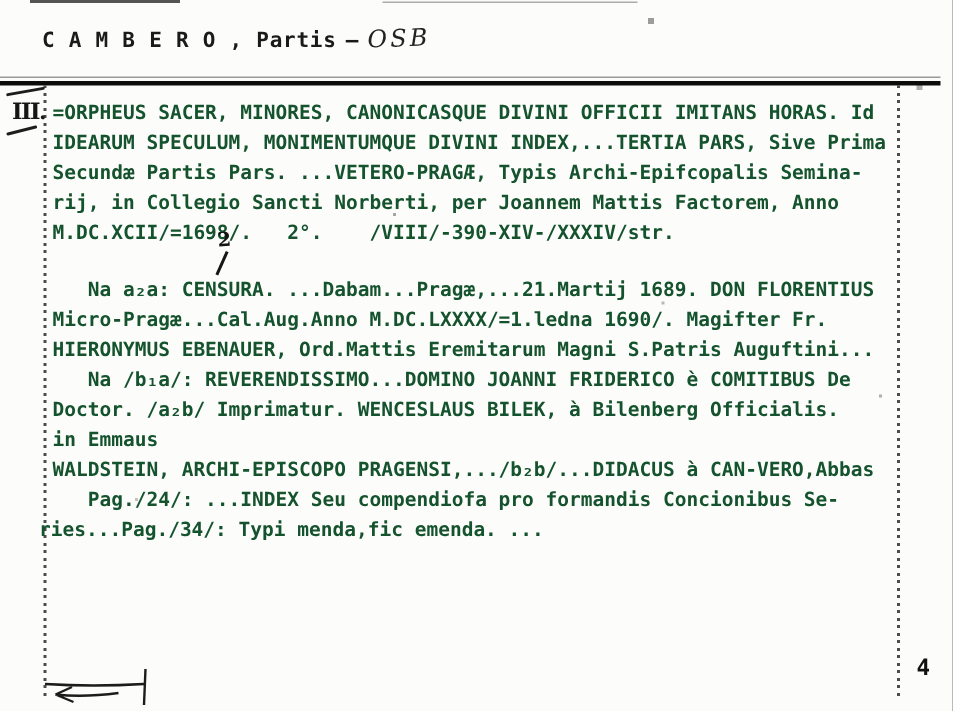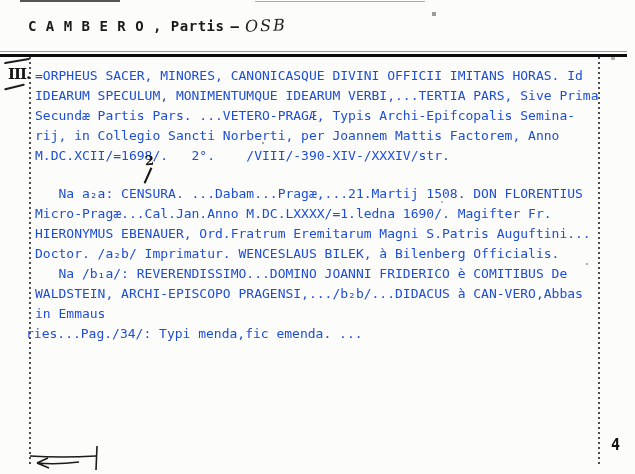--- a/index.html
+++ b/index.html
@@ -27,21 +27,21 @@
     font-size:16px;letter-spacing:2px;display:inline-block;transform:rotate(-2deg);color:#222;}
   
   .margin-note{position:absolute;left:4px;top:60px;width:30px;}
   .mn-stroke{height:2px;background:#1d1d1d;border-radius:2px;}
   .mn-top{width:26px;transform:rotate(-10deg);margin-bottom:4px;}
   .mn-bottom{width:21px;transform:rotate(-14deg);margin-top:3px;}
   .mn-text{font-family:"DejaVu Serif",serif;font-weight:bold;font-size:15px;
     letter-spacing:-1px;color:#161616;padding-left:4px;line-height:17px;}
   
   .text-block{position:absolute;left:0;top:66px;width:635px;font-size:13px;
-    line-height:20px;font-weight:normal;color:#1d4ed8;}
+    line-height:20px;font-weight:bold;color:#14532d;}
   .text-line{white-space:pre;padding-left:35px;}
   .text-line:empty{height:18px;}
   .text-line:last-child{padding-left:26px;}
   
   .correction-digit{position:absolute;left:145px;top:153px;font-family:"DejaVu Serif",serif;
     font-weight:bold;font-size:13px;color:#141414;transform:rotate(-4deg);}
   .correction-strike{position:absolute;left:147px;top:167px;width:2px;height:17px;
     background:#161616;transform:rotate(24deg);}
   
   .annotations{position:absolute;left:0;top:0;width:635px;height:474px;pointer-events:none;}
@@ -67,32 +67,33 @@
     <div class="mn-stroke mn-top"></div>
     <div class="mn-text">III.</div>
     <div class="mn-stroke mn-bottom"></div>
   </div>
 
   <div class="dotted-v dotted-left"></div>
   <div class="dotted-v dotted-right"></div>
 
   <div class="text-block">
       <div class="text-line">=ORPHEUS SACER, MINORES, CANONICASQUE DIVINI OFFICII IMITANS HORAS. Id</div>
-      <div class="text-line">IDEARUM SPECULUM, MONIMENTUMQUE IDEARUM VERBI,...TERTIA PARS, Sive Prima</div>
+      <div class="text-line">IDEARUM SPECULUM, MONIMENTUMQUE DIVINI INDEX,...TERTIA PARS, Sive Prima</div>
       <div class="text-line">Secundæ Partis Pars. ...VETERO-PRAGÆ, Typis Archi-Epifcopalis Semina-</div>
       <div class="text-line">rij, in Collegio Sancti Norberti, per Joannem Mattis Factorem, Anno</div>
       <div class="text-line">M.DC.XCII/=1698/.   2°.    /VIII/-390-XIV-/XXXIV/str.</div>
       <div class="text-line"></div>
-      <div class="text-line">   Na a₂a: CENSURA. ...Dabam...Pragæ,...21.Martij 1508. DON FLORENTIUS</div>
-      <div class="text-line">Micro-Pragæ...Cal.Jan.Anno M.DC.LXXXX/=1.ledna 1690/. Magifter Fr.</div>
-      <div class="text-line">HIERONYMUS EBENAUER, Ord.Fratrum Eremitarum Magni S.Patris Auguftini...</div>
+      <div class="text-line">   Na a₂a: CENSURA. ...Dabam...Pragæ,...21.Martij 1689. DON FLORENTIUS</div>
+      <div class="text-line">Micro-Pragæ...Cal.Aug.Anno M.DC.LXXXX/=1.ledna 1690/. Magifter Fr.</div>
+      <div class="text-line">HIERONYMUS EBENAUER, Ord.Mattis Eremitarum Magni S.Patris Auguftini...</div>
+      <div class="text-line">   Na /b₁a/: REVERENDISSIMO...DOMINO JOANNI FRIDERICO è COMITIBUS De</div>
       <div class="text-line">Doctor. /a₂b/ Imprimatur. WENCESLAUS BILEK, à Bilenberg Officialis.</div>
-      <div class="text-line">   Na /b₁a/: REVERENDISSIMO...DOMINO JOANNI FRIDERICO è COMITIBUS De</div>
+      <div class="text-line">in Emmaus</div>
       <div class="text-line">WALDSTEIN, ARCHI-EPISCOPO PRAGENSI,.../b₂b/...DIDACUS à CAN-VERO,Abbas</div>
-      <div class="text-line">in Emmaus</div>
+      <div class="text-line">   Pag./24/: ...INDEX Seu compendiofa pro formandis Concionibus Se-</div>
       <div class="text-line">ries...Pag./34/: Typi menda,fic emenda. ...</div>
     </div>
 
   <div class="correction-digit">2</div>
   <div class="correction-strike"></div>
 
   <svg class="annotations" viewBox="0 0 635 474">
     <path d="M30,456 Q62,458 96,456" stroke="#1c1c1c" stroke-width="1.6" fill="none"></path>
     <path d="M79,462 Q56,465 37,463 M37,463 L48,458 M37,463 L49,468" stroke="#1c1c1c" stroke-width="1.6" fill="none"></path>
     <path d="M97,446 L96,470" stroke="#1c1c1c" stroke-width="1.6" fill="none"></path>

